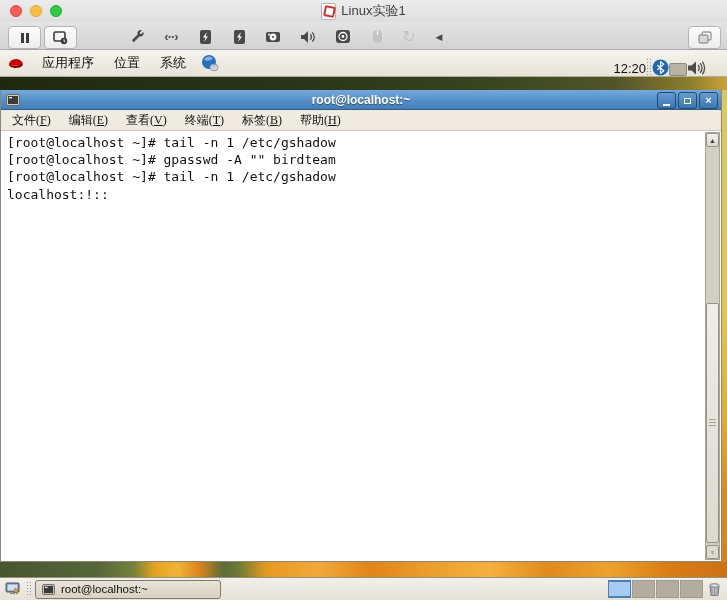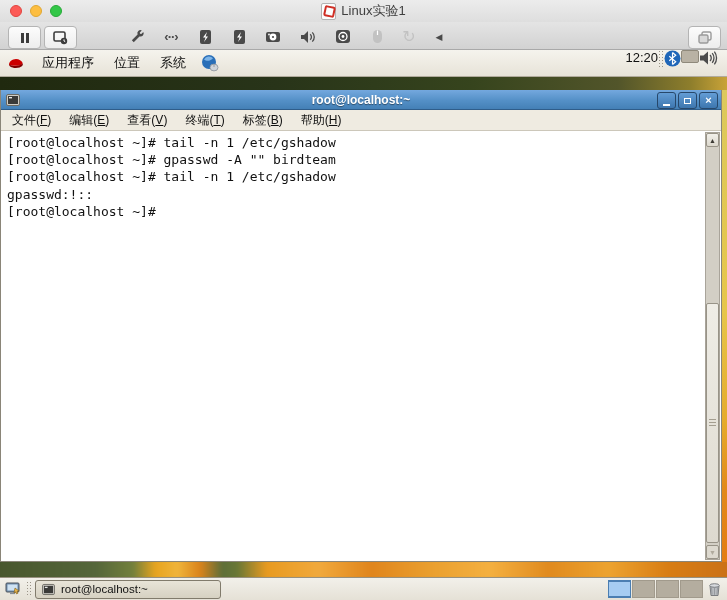--- a/index.html
+++ b/index.html
@@ -26,21 +26,21 @@
   .tb-ico{position:absolute;top:4px;width:30px;height:21px;display:flex;align-items:center;justify-content:center;
     color:#4a4a4a;font-size:13px;}
   .tb-ico.dis{color:#c2c2c2;}
   .tb-ico svg{display:block;}
   
   .gnome-panel{position:absolute;left:0;top:50px;width:727px;height:27px;
     background:linear-gradient(#f5f3ed,#e7e3d8);border-bottom:1px solid #b1ab9c;box-sizing:border-box;
     display:flex;align-items:center;font-size:13px;color:#111;}
   .panel-menu{padding:0 10px;height:100%;display:flex;align-items:center;}
   .panel-left{display:flex;align-items:center;height:100%;justify-content:center;}
-  .panel-right{margin-left:auto;display:flex;align-items:flex-start;gap:0;padding-right:8px;height:100%;}
+  .panel-right{margin-left:auto;display:flex;align-items:flex-end;gap:0;padding-right:20px;height:100%;}
   .panel-handle{width:6px;height:18px;
     background-image:radial-gradient(circle,#9a9488 34%,transparent 36%);background-size:3px 3px;}
   .kbd-ind{width:16px;height:11px;background:#b9b2a4;border:1px solid #8f897b;border-radius:2px;}
   
   .strip-top{position:absolute;left:0;top:77px;width:727px;height:13px;
     background:linear-gradient(90deg,#20290f 0%,#283419 38%,#36441d 65%,#52552a 85%,#8e7e2c 95%,#c9a338 100%);}
   .right-sliver{position:absolute;left:722px;top:90px;width:5px;height:487px;
     background:linear-gradient(#dcc95c 0%,#e6c64a 45%,#e5ab2c 68%,#e2891a 82%,#e37a12 100%);}
   .strip-bottom{position:absolute;left:0;top:562px;width:727px;height:15px;overflow:hidden;}
   .strip-bottom .wp{position:absolute;left:-8px;top:-4px;width:743px;height:23px;filter:blur(2px);
@@ -56,21 +56,21 @@
     text-shadow:0 1px 1px rgba(0,0,0,.45);}
   .t-winicon{margin-left:5px;z-index:2;}
   .t-btns{position:absolute;right:3px;top:2px;display:flex;gap:2px;z-index:2;}
   .t-btn{width:17px;height:15px;border:1px solid #27486b;border-radius:3px;
     background:linear-gradient(#639dd6,#3d76ae);display:flex;align-items:center;justify-content:center;
     color:#fff;font-size:11px;font-weight:bold;line-height:1;}
   .t-btn .min{display:block;width:7px;height:2px;background:#fff;margin-top:8px;}
   .t-btn .max{display:block;width:7px;height:6px;border:1.5px solid #fff;box-sizing:border-box;}
   .t-menubar{height:21px;background:#efebe1;border-bottom:1px solid #ccc7ba;box-sizing:border-box;
     display:flex;align-items:center;font-size:12px;color:#111;padding-left:2px;}
-  .t-menuitem{padding:0 9px;}
+  .t-menuitem{padding:0 9px;font-family:Liberation Serif, serif;}
   .t-menuitem u{text-decoration:underline;}
   .t-body{position:relative;height:430px;background:#fff;}
   .t-lines{position:absolute;left:6px;top:3px;right:36px;
     font-family:"DejaVu Sans Mono","Liberation Mono",monospace;font-size:13px;line-height:17.2px;color:#111;}
   .t-line{white-space:pre;}
   
   .t-scroll{position:absolute;right:1px;top:1px;width:15px;height:428px;background:#d3cfc5;
     border:1px solid #a9a49a;box-sizing:border-box;}
   .s-arrow{position:absolute;left:0;width:13px;height:14px;background:linear-gradient(#f2f0ea,#dcd8cd);
     border:1px solid #989387;box-sizing:border-box;border-radius:2px;
@@ -266,22 +266,21 @@
       <span class="t-menuitem"><span>终端(</span><u>T</u><span>)</span></span>
       <span class="t-menuitem"><span>标签(</span><u>B</u><span>)</span></span>
       <span class="t-menuitem"><span>帮助(</span><u>H</u><span>)</span></span>
     </div>
 
     <div class="t-body">
       <div class="t-lines">
         <div class="t-line">[root@localhost ~]# tail -n 1 /etc/gshadow</div>
         <div class="t-line">[root@localhost ~]# gpasswd -A "" birdteam</div>
         <div class="t-line">[root@localhost ~]# tail -n 1 /etc/gshadow</div>
-        <div class="t-line">gpasswd:!::</div>
-        <div class="t-line">[root@localhost ~]# </div>
+        <div class="t-line">localhost:!::</div>
       </div>
       <div class="t-scroll">
         <div class="s-arrow up">
             <span>▲</span>
           </div>
         <div class="s-thumb">
             <span class="s-grip"></span>
           </div>
         <div class="s-arrow down">
             <span>▼</span>

